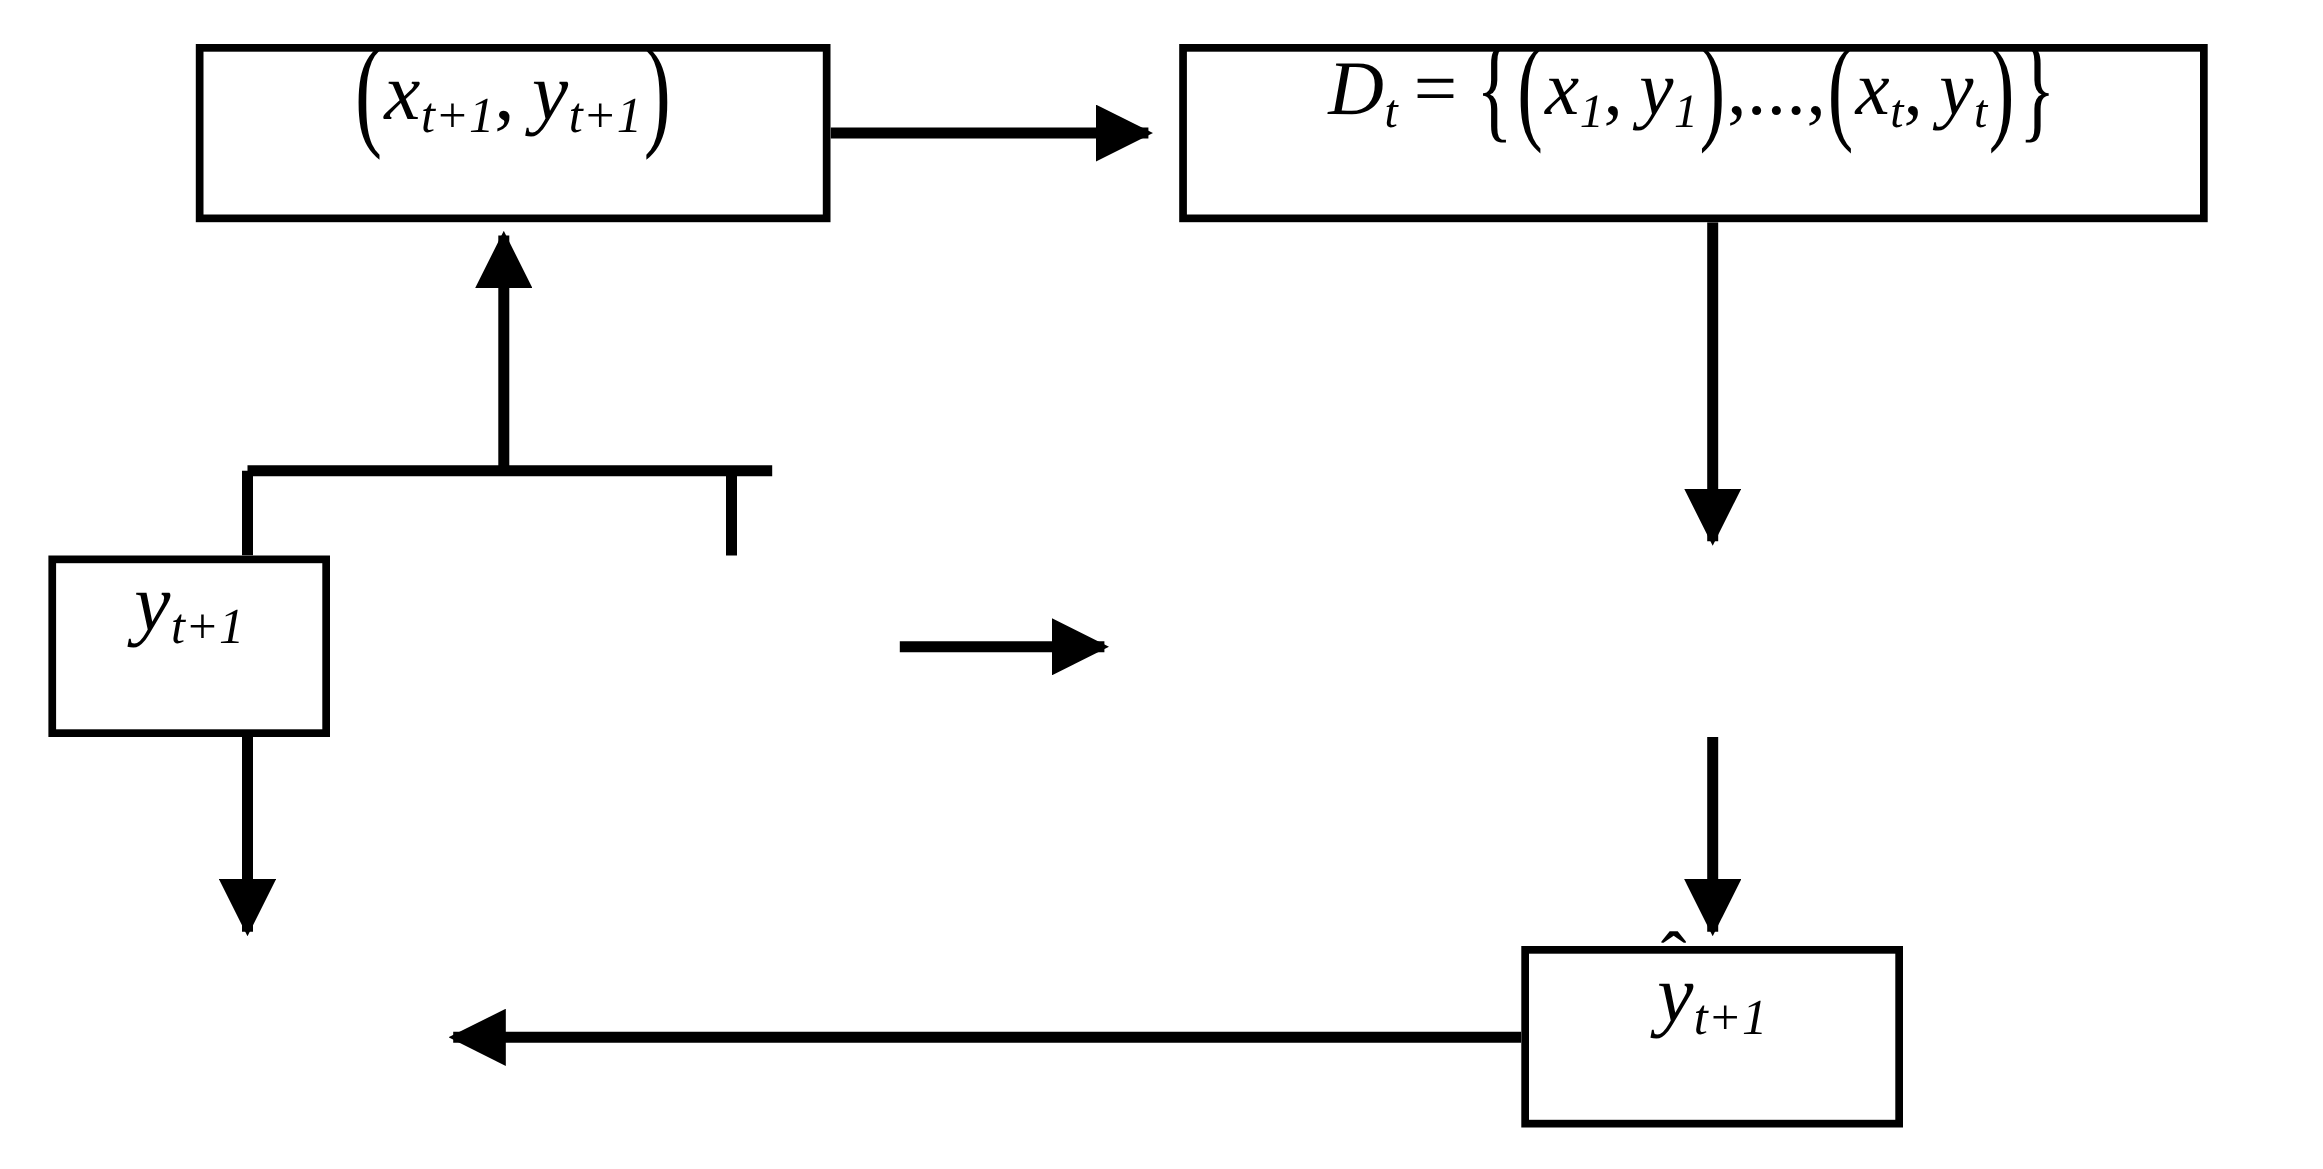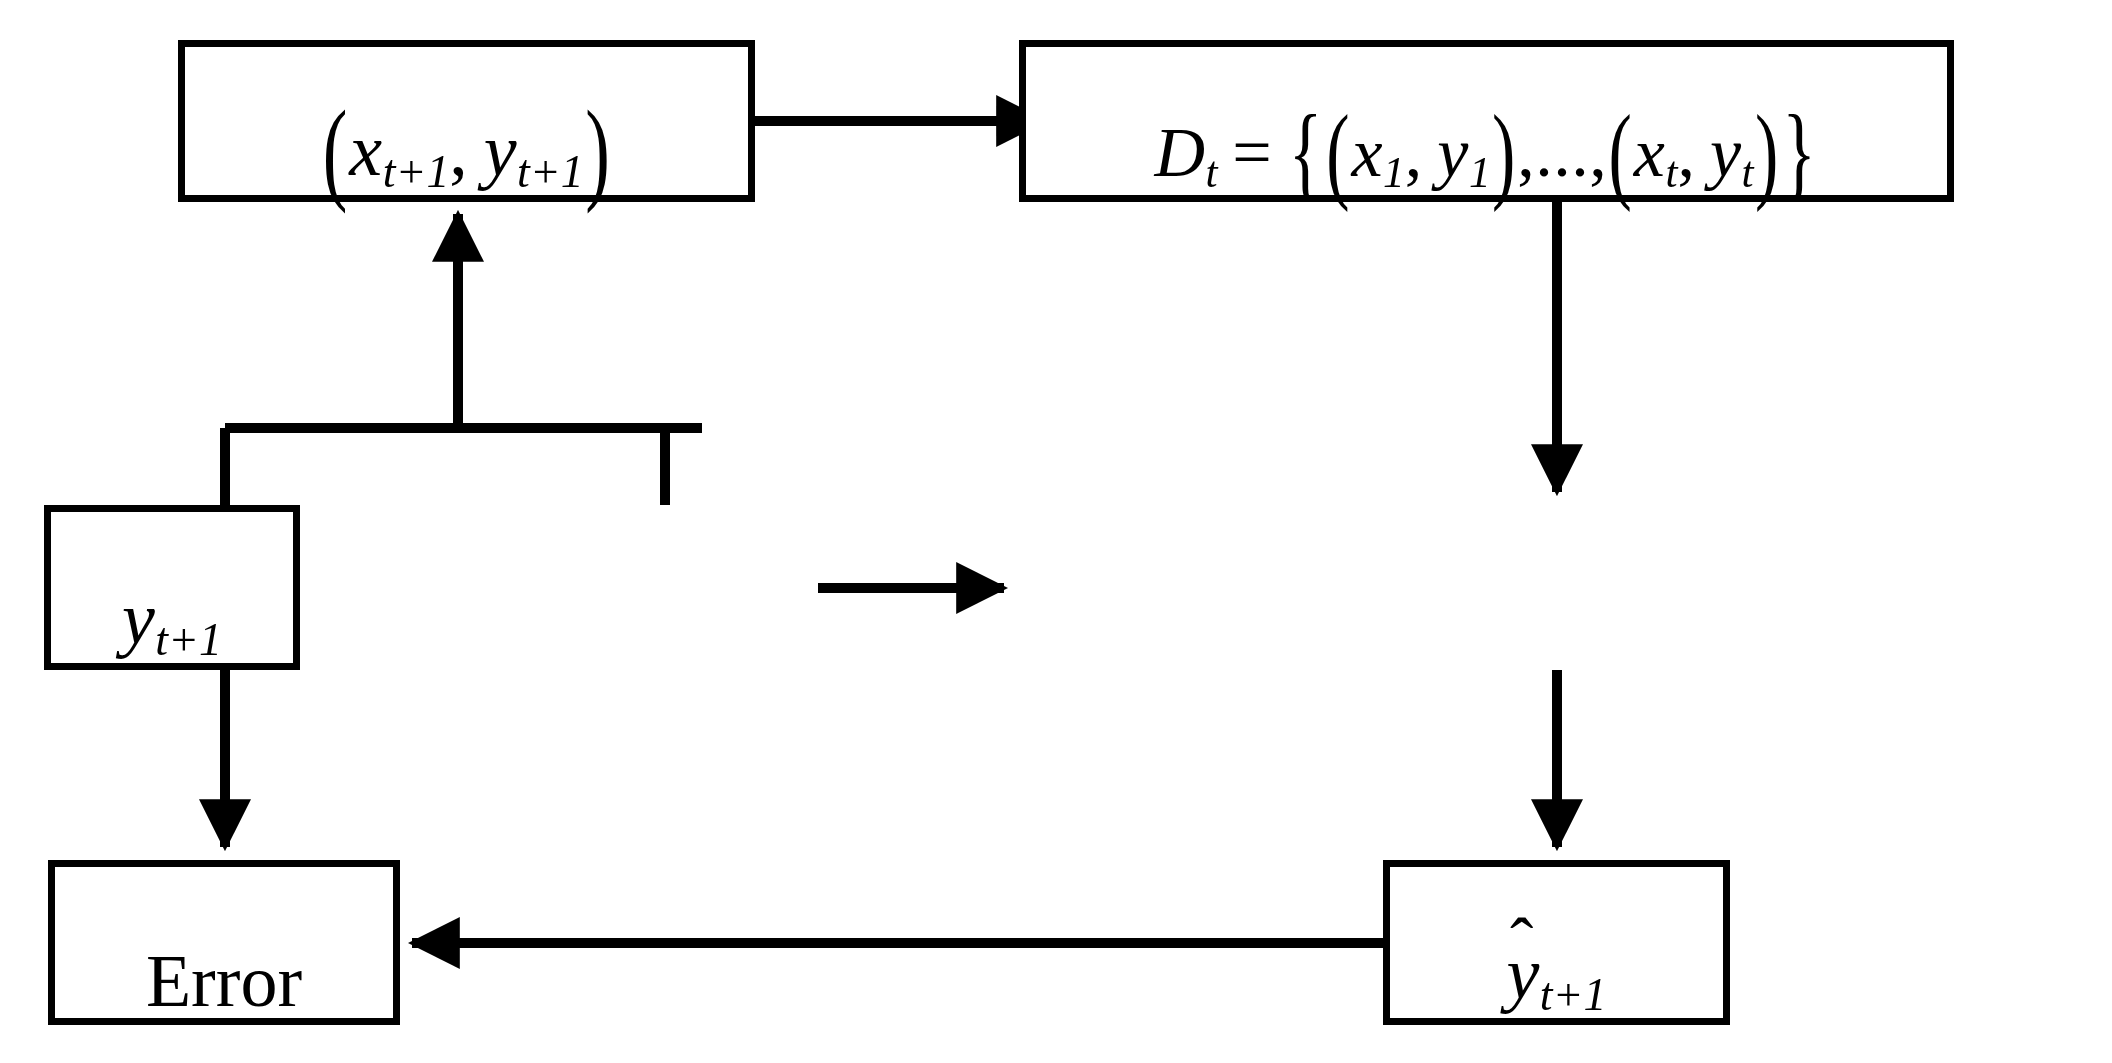--- a/index.html
+++ b/index.html
@@ -22,21 +22,21 @@
     top: 0;
     width: 2112px;
     height: 1063px;
   }
   .node-box {
     position: absolute;
     box-sizing: border-box;
     background: #ffffff;
     border: 7px solid #000000;
     display: flex;
-    align-items: flex-end;
+    align-items: flex-start;
     justify-content: center;
     text-align: center;
     color: #000000;
     line-height: 1;
     z-index: 3;
   }
   .math {
     font-family: "Liberation Serif", "DejaVu Serif", serif;
     font-style: italic;
     white-space: nowrap;
@@ -77,21 +77,21 @@
   .hatwrap .hat {
     position: absolute;
     left: 46%;
     top: -0.42em;
     transform: translateX(-50%);
     font-style: normal;
     font-size: 0.95em;
   }
   
   #node-sample-pair   { left: 178px;  top: 40px;  width: 577px;  height: 162px; }
-  #node-dataset       { left: 1019px; top: 40px;  width: 935px;  height: 162px; }
+  #node-dataset       { left: 1072px; top: 40px;  width: 935px;  height: 162px; }
   #node-target        { left: 44px;   top: 505px; width: 256px;  height: 165px; }
   #node-feature       { left: 513px;  top: 505px; width: 305px;  height: 165px; }
   #node-model         { left: 1018px; top: 505px; width: 1050px; height: 165px; }
   #node-error         { left: 48px;   top: 860px; width: 352px;  height: 165px; }
   #node-prediction    { left: 1383px; top: 860px; width: 347px;  height: 165px; }
 
   #node-sample-pair .math { font-size: 74px; }
   #node-dataset .math     { font-size: 70px; }
   #node-target .math      { font-size: 74px; }
   #node-feature .math     { font-size: 74px; }
@@ -150,21 +150,18 @@
   <div class="node-box" id="node-dataset">
     <span class="math"><span>D</span><span class="sub">t</span> <span class="upright">=</span> <span class="brace">{</span><span class="paren">(</span><span>x</span><span class="sub upright">1</span><span class="upright">,</span> <span>y</span><span class="sub upright">1</span><span class="paren">)</span><span class="upright">,</span><span class="upright">...</span><span class="upright">,</span><span class="paren">(</span><span>x</span><span class="sub">t</span><span class="upright">,</span> <span>y</span><span class="sub">t</span><span class="paren">)</span><span class="brace">}</span></span>
   </div>
 
   <div class="node-box" id="node-target">
     <span class="math"><span>y</span><span class="sub">t+1</span></span>
   </div>
 
 
 
-  <div class="node-box" id="node-error">
-    <span class="plain">Error</span>
-  </div>
 
   <div class="node-box" id="node-prediction">
     <span class="math"><span class="hatwrap"><span class="hat">ˆ</span><span>y</span></span><span class="sub">t+1</span></span>
   </div>
 
 </div>
 
 </body></html>

